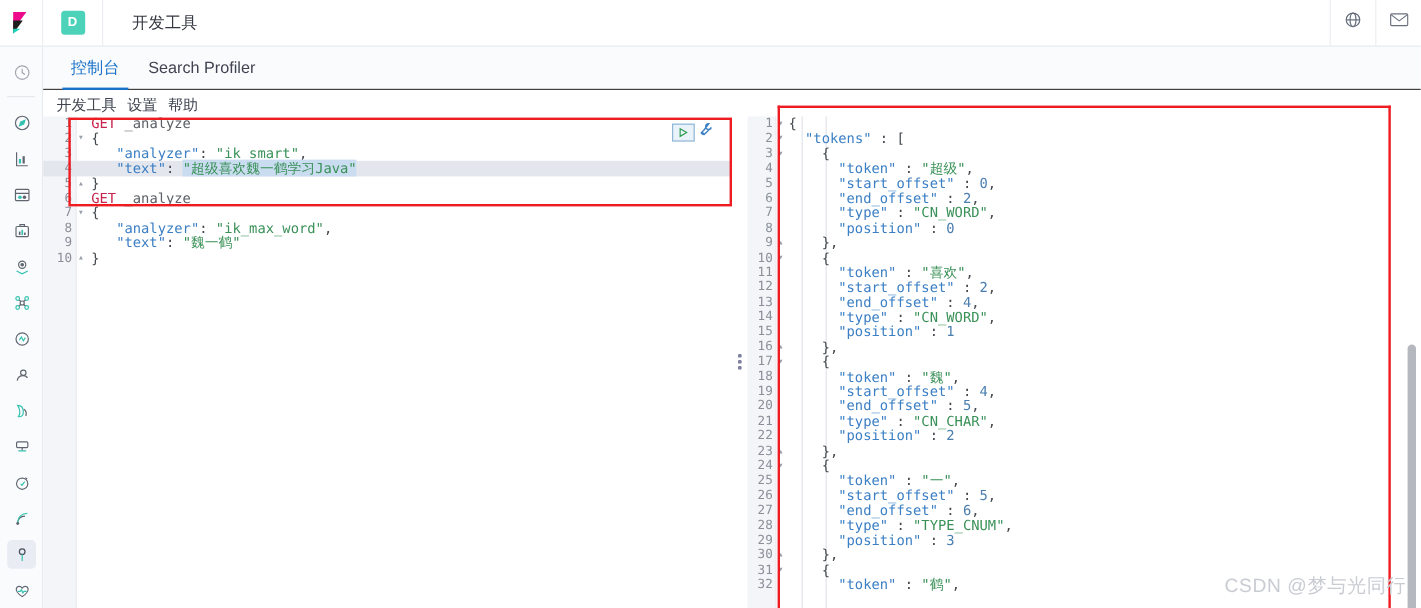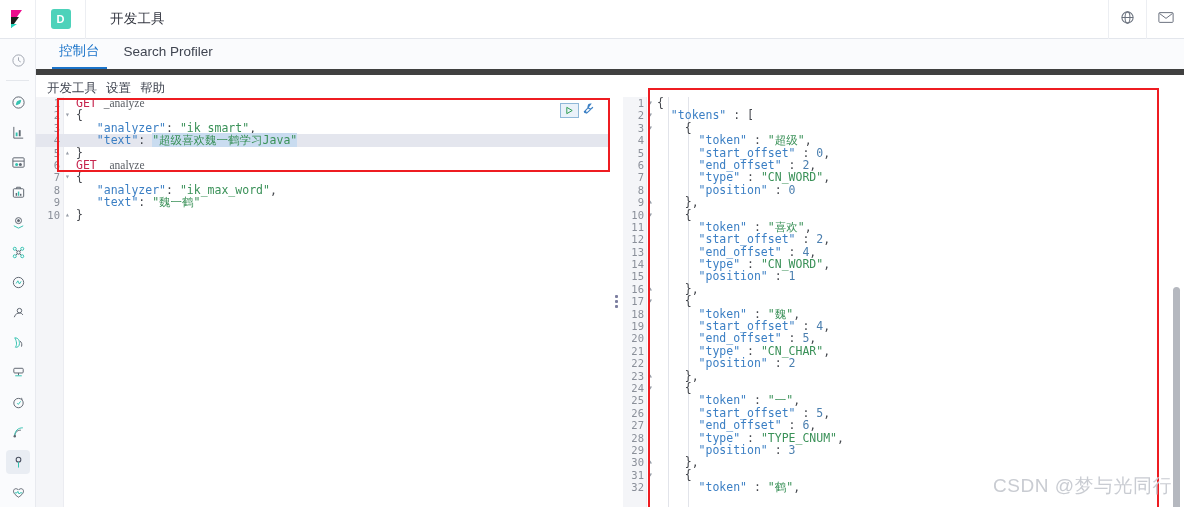--- a/index.html
+++ b/index.html
@@ -72,22 +72,22 @@
   .rail-sep {
     height: 1px; background: #e4e7ec;
     margin: 5px 6px 6px 6px;
   }
 
   
   .tabstrip {
     position: absolute; top: 39px; left: 36px;
     width: 1148px; height: 36px;
     background: #fafbfd;
-    border-bottom: 6px solid #404040;
-    display: flex; align-items: flex-end;
+    border-bottom: 1px solid #404040;
+    display: flex; align-items: center;
     padding-left: 11px;
   }
   .tab {
     height: 36px; padding: 0 12px;
     display: flex; align-items: center;
     font-size: 13.5px; color: #3f4450;
     position: relative;
   }
   .tab.active { color: #1a73c9; }
   .tab.active::after {
@@ -159,21 +159,21 @@
   }
   .code {
     padding-left: 5px;
     line-height: 12.4px;
     color: #2f3137;
   }
   .pane-right .code { padding-left: 3px; }
 
   
   .t-method { color: #c7254e; }
-  .t-url    { color: #5c6066; font-family: Liberation Serif, serif; }
+  .t-url    { color: #5c6066; }
   .t-key    { color: #3b7fc4; }
   .t-str    { color: #3a9158; }
   .t-num    { color: #4b7faf; }
   .t-punc   { color: #44474d; }
   .t-plain  { color: #44474d; }
   .sel      { background: #c9dcf0; }
 
   
   .guide {
     position: absolute; top: 0; bottom: 0;
@@ -204,21 +204,21 @@
     position: absolute;
     border: 2px solid #ee1c21;
     pointer-events: none;
   }
   #anno-request  { left: 57px;  top: 98px;  width: 553px; height: 74px; }
   #anno-response { left: 648px; top: 88px;  width: 511px; height: 419px; border-bottom: none; }
 
   
   .watermark {
     position: absolute; right: 12px; bottom: 8px;
-    font-size: 19px; color: #c9ccd2;
+    font-size: 16px; color: #c9ccd2;
     font-family: "Liberation Sans", sans-serif;
     letter-spacing: .5px;
   }
 </style>
 </head>
 <body>
 
 <div id="app">
 
   <div class="header">

